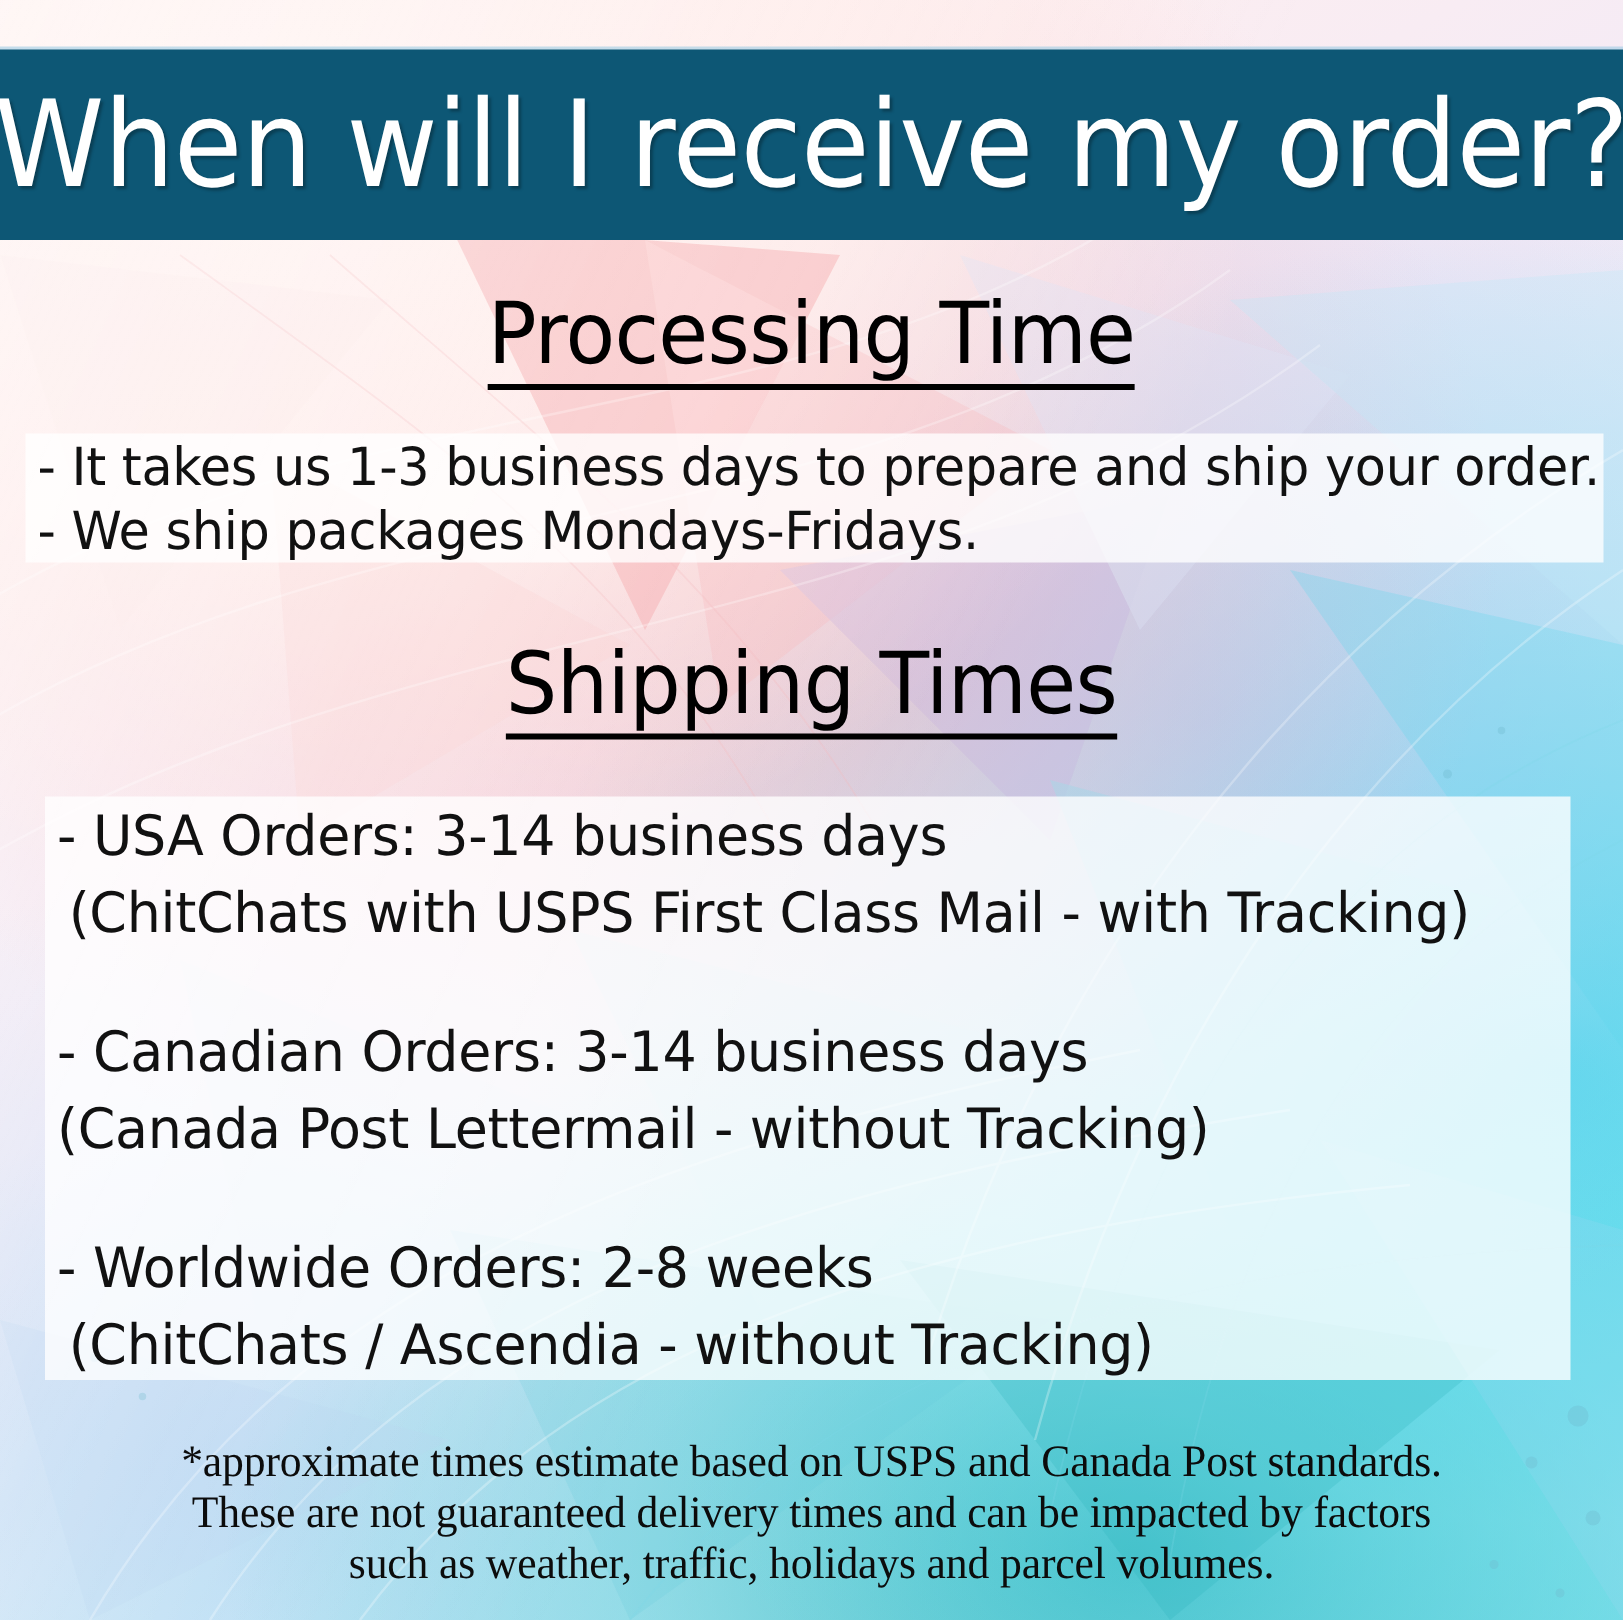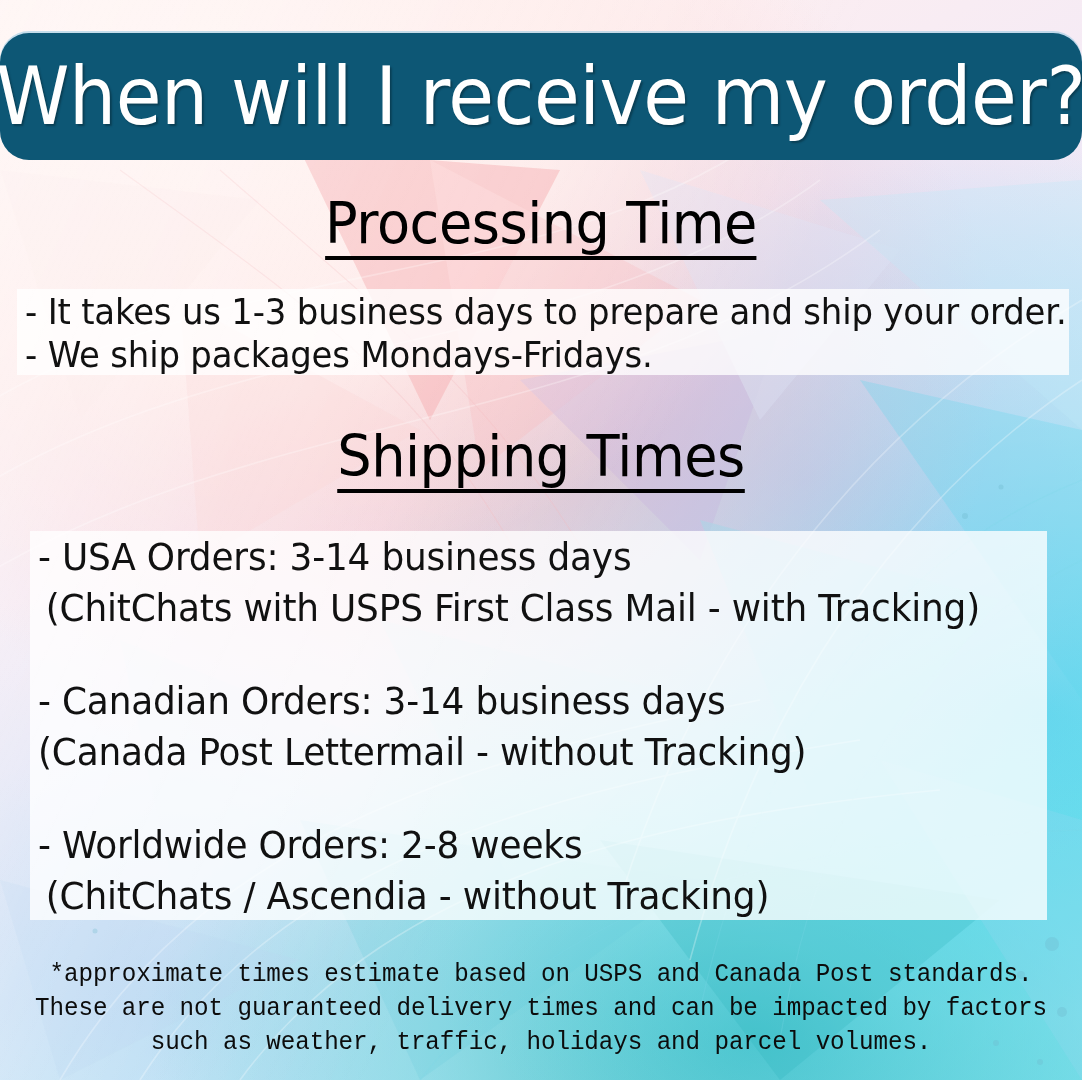--- a/index.html
+++ b/index.html
@@ -52,21 +52,20 @@
     position: absolute;
     left: 0;
     top: 33px;
     width: 1082px;
     height: 127px;
     background: #0d5775;
     display: flex;
     align-items: center;
     justify-content: center;
     box-shadow: 0 -2px 0 rgba(150,200,225,0.55);
-    border-radius: 29px;
   }
   #banner-title {
     color: #ffffff;
     font-family: "DejaVu Sans", sans-serif;
     font-size: 80px;
     line-height: 1;
     font-weight: 400;
     letter-spacing: -0.5px;
     transform: scaleX(0.93);
     transform-origin: center;
@@ -139,22 +138,22 @@
   .ship-line-sub.flush { padding-left: 0px; }
 
   
   #footnote {
     position: absolute;
     left: 0;
     top: 958px;
     width: 1082px;
     text-align: center;
     color: #0c0c0c;
-    font-family: Liberation Mono, monospace;
-    font-size: 25px;
+    font-family: Liberation Serif, serif;
+    font-size: 30px;
     line-height: 34px;
     font-weight: 400;
     letter-spacing: -0.1px;
   }
   #footnote div { transform: scaleX(0.97); }
 </style>
 </head>
 <body>
 
 <div id="poster">

